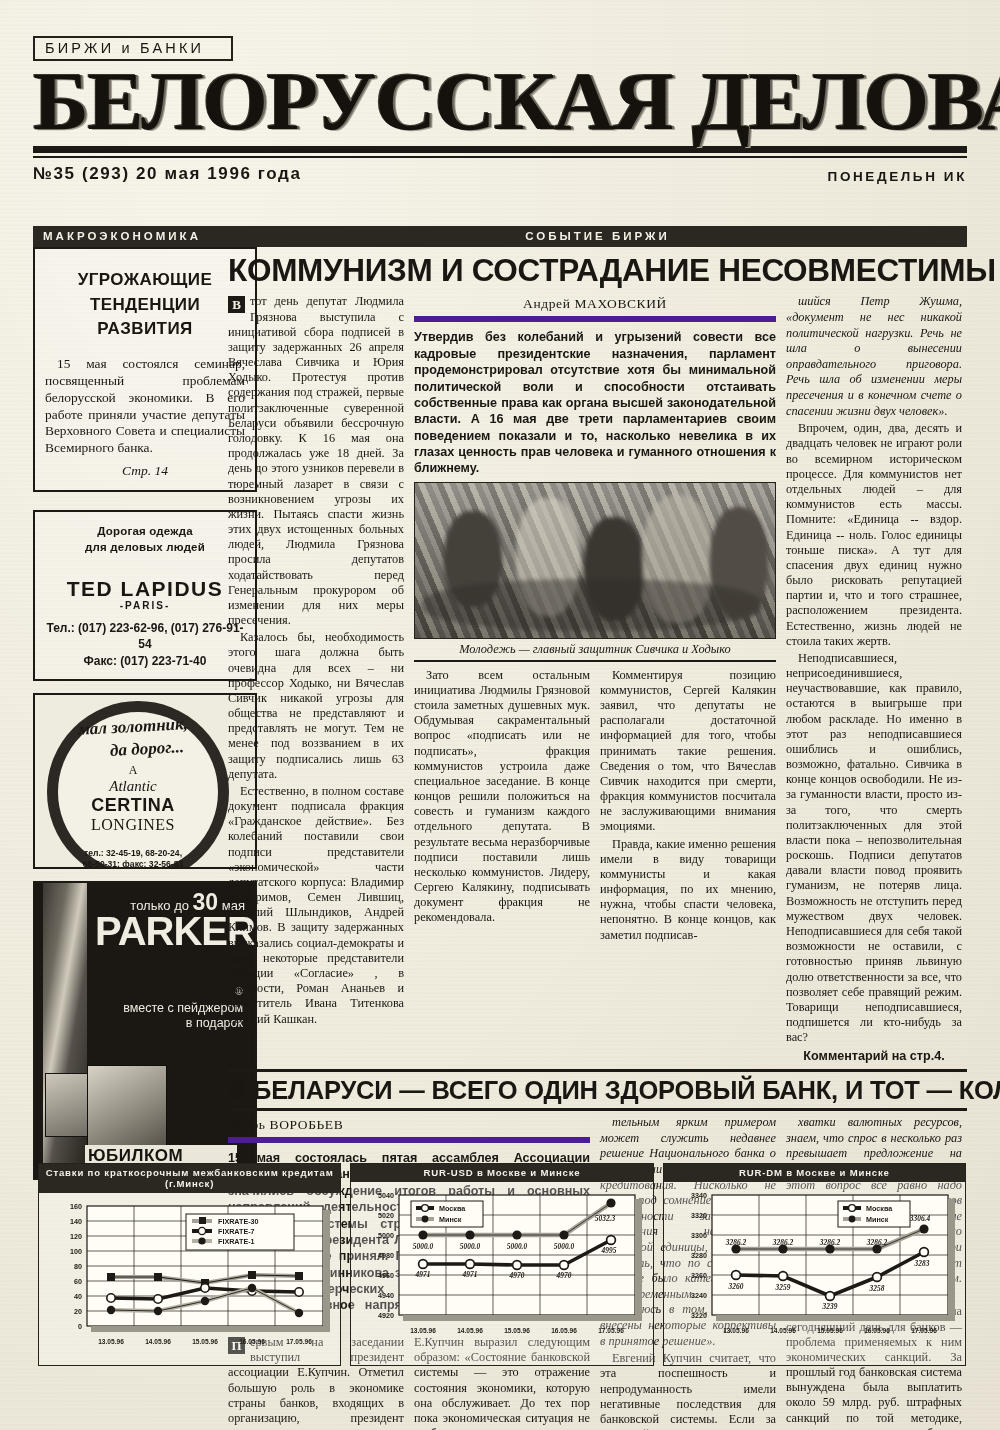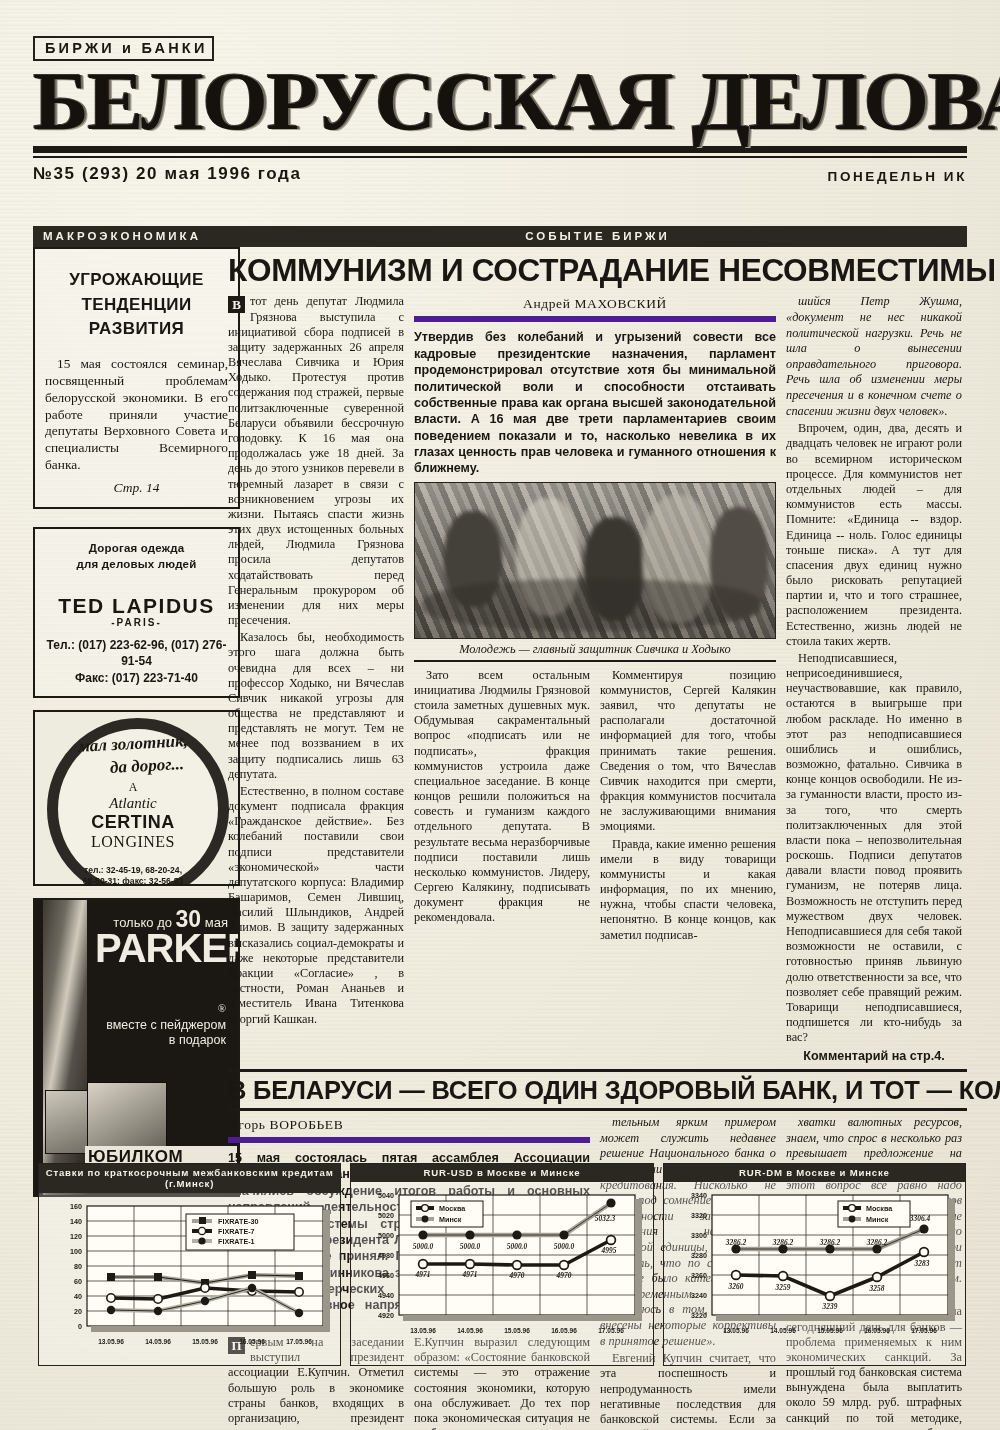--- a/index.html
+++ b/index.html
@@ -18,23 +18,23 @@
       repeating-linear-gradient(0deg, rgba(0,0,0,0.012) 0 2px, rgba(255,255,255,0.012) 2px 4px),
       radial-gradient(ellipse at 20% 10%, #f7f4ea 0%, #efebdd 55%, #e7e2d2 100%);
   }
   .sheet{position:absolute;left:0;top:0;width:1000px;height:1430px;}
 
   
   .masthead{position:absolute;left:33px;top:36px;width:934px;}
   .kicker{
     display:inline-block;
     border:2px solid #24211c;
-    padding:2px 4px 3px 10px;
-    font-family:"Liberation Sans", sans-serif;
-    font-weight:bold;font-size:14.5px;letter-spacing:3.2px;
+    padding:2px 27px 3px 10px;
+    font-family:"Liberation Sans", sans-serif;
+    font-weight:normal;font-size:14.5px;letter-spacing:3.2px;
     color:#1a1713;
     background:transparent;
   }
   .bdg-title{
     margin-top:2px;
     font-family:"Liberation Serif", serif;
     font-weight:bold;
     font-size:82px;
     line-height:0.96;
     letter-spacing:-1.5px;
@@ -67,21 +67,21 @@
   .band{
     background:#2b2721;color:#f4f1e6;
     font-family:"Liberation Sans", sans-serif;
     font-weight:bold;font-size:11.5px;letter-spacing:3px;
     padding:4px 8px 5px 8px;
     text-align:center;
   }
   .band.left{text-align:left;padding-left:10px;}
 
   
-  .sidebar{position:absolute;left:33px;top:226px;width:207px;}
+  .sidebar{position:absolute;left:33px;top:226px;width:224px;}
   .box{border:2px solid #1d1a15;padding:9px 10px 11px 10px;margin-bottom:18px;background:rgba(255,255,255,0.18);}
   .macro-head{
     font-family:"Liberation Sans", sans-serif;
     font-weight:bold;font-size:17px;line-height:1.45;
     text-align:center;letter-spacing:0.4px;
     margin:10px 0 14px 0;
   }
   .macro-body{font-size:13.4px;line-height:1.26;text-align:justify;text-indent:12px;}
   .macro-page{text-align:center;font-style:italic;font-size:13.5px;margin-top:6px;}
 
@@ -112,21 +112,21 @@
   .pk-pen{position:absolute;left:8px;top:0;width:44px;height:295px;
     background:linear-gradient(100deg,#3b3731 0%,#6f6a60 25%,#cfcabb 42%,#55504a 60%,#232019 100%);}
   .pk-top{position:absolute;right:10px;top:6px;font-family:"Liberation Sans",sans-serif;font-size:13px;}
   .pk-top b{font-size:23px;}
   .pk-parker{position:absolute;left:60px;top:26px;font-family:"Liberation Sans",sans-serif;font-weight:bold;font-size:40px;letter-spacing:-1px;}
   .pk-zippo{position:absolute;left:58px;top:62px;font-family:"Liberation Sans",sans-serif;font-weight:bold;font-size:46px;letter-spacing:-2px;}
   .pk-reg{position:absolute;right:12px;top:102px;font-size:11px;}
   .pk-sub{position:absolute;right:12px;top:118px;text-align:right;font-family:"Liberation Sans",sans-serif;font-size:12.5px;line-height:1.25;}
   .pk-lighter{position:absolute;left:52px;top:182px;width:78px;height:95px;background:linear-gradient(150deg,#d8d3c6,#8b867a 55%,#46423b);border:1px solid #100e0b;}
   .pk-case{position:absolute;left:10px;top:190px;width:52px;height:62px;background:linear-gradient(160deg,#cdc8ba,#6e6961);border:1px solid #15120f;}
-  .pk-logo{position:absolute;left:50px;bottom:20px;width:146px;background:#eae6da;color:#17140f;
+  .pk-logo{position:absolute;left:50px;bottom:4px;width:146px;background:#eae6da;color:#17140f;
     font-family:"Liberation Sans",sans-serif;font-weight:bold;font-size:17px;letter-spacing:0.5px;padding:1px 3px;}
   .pk-logo small{display:block;font-size:6.4px;letter-spacing:0.3px;font-weight:normal;}
 
   
   .main{position:absolute;left:228px;top:226px;width:739px;}
   .headline1{
     font-family:"Liberation Sans", sans-serif;
     font-weight:bold;
     font-size:31.5px;
     letter-spacing:-0.3px;

